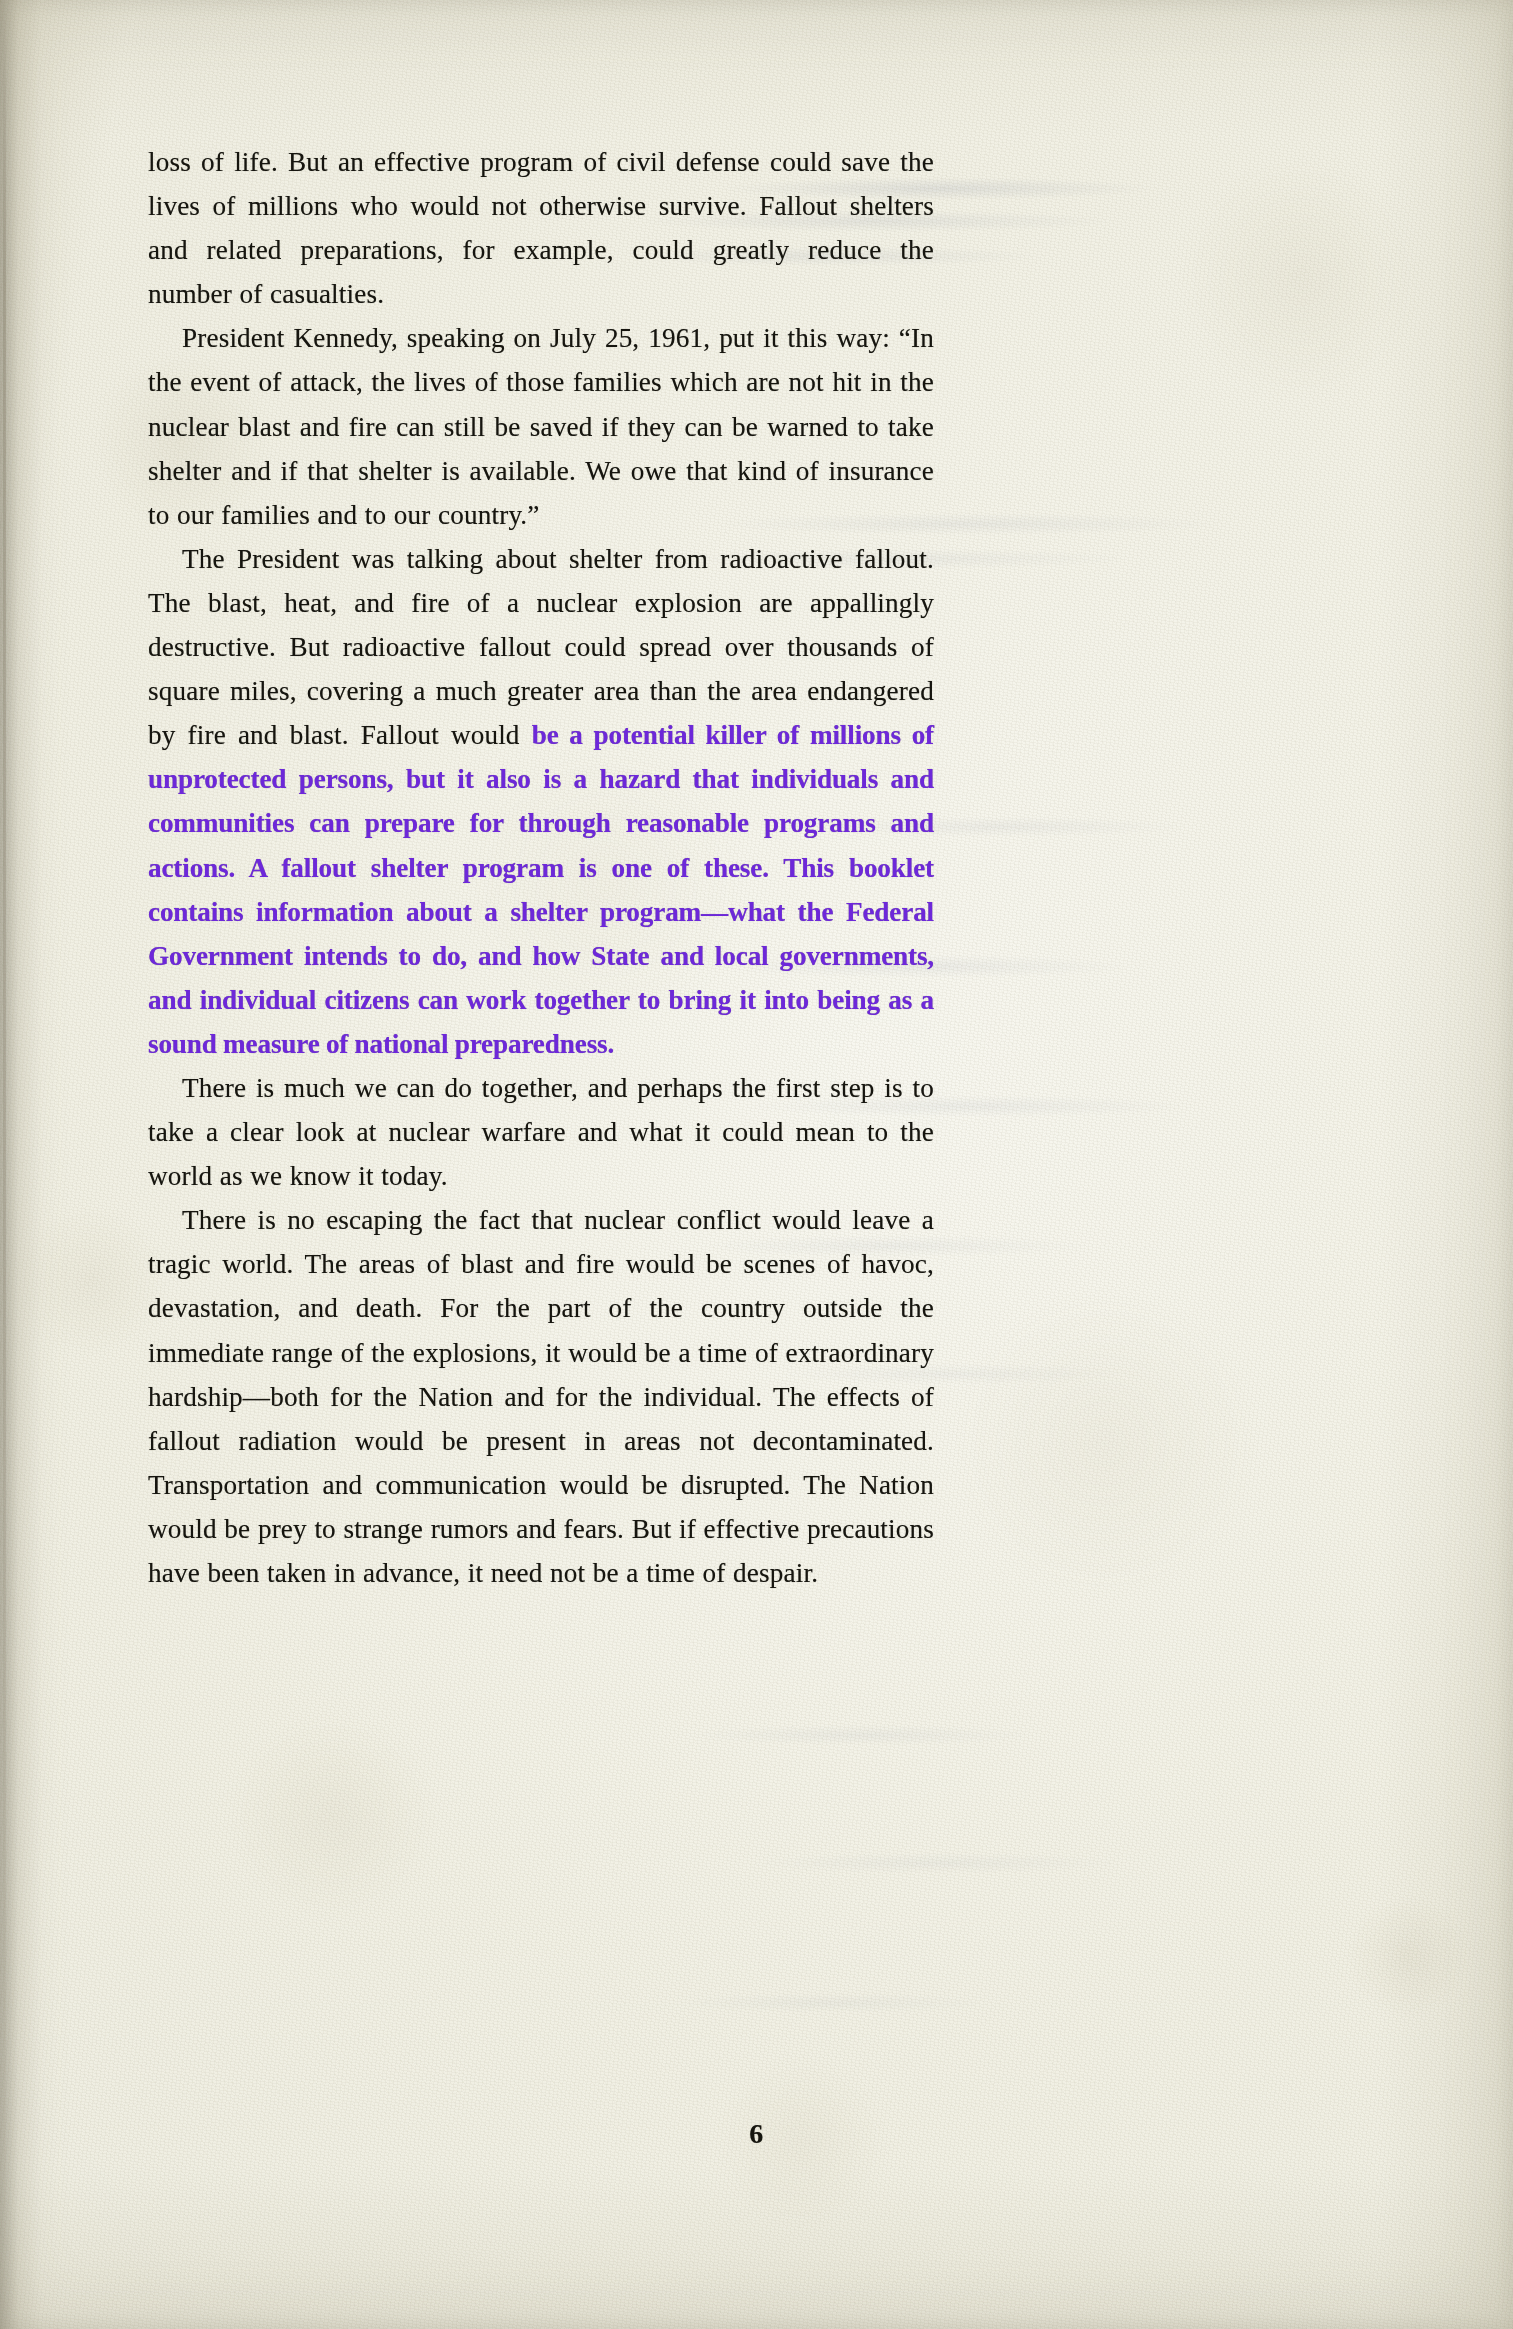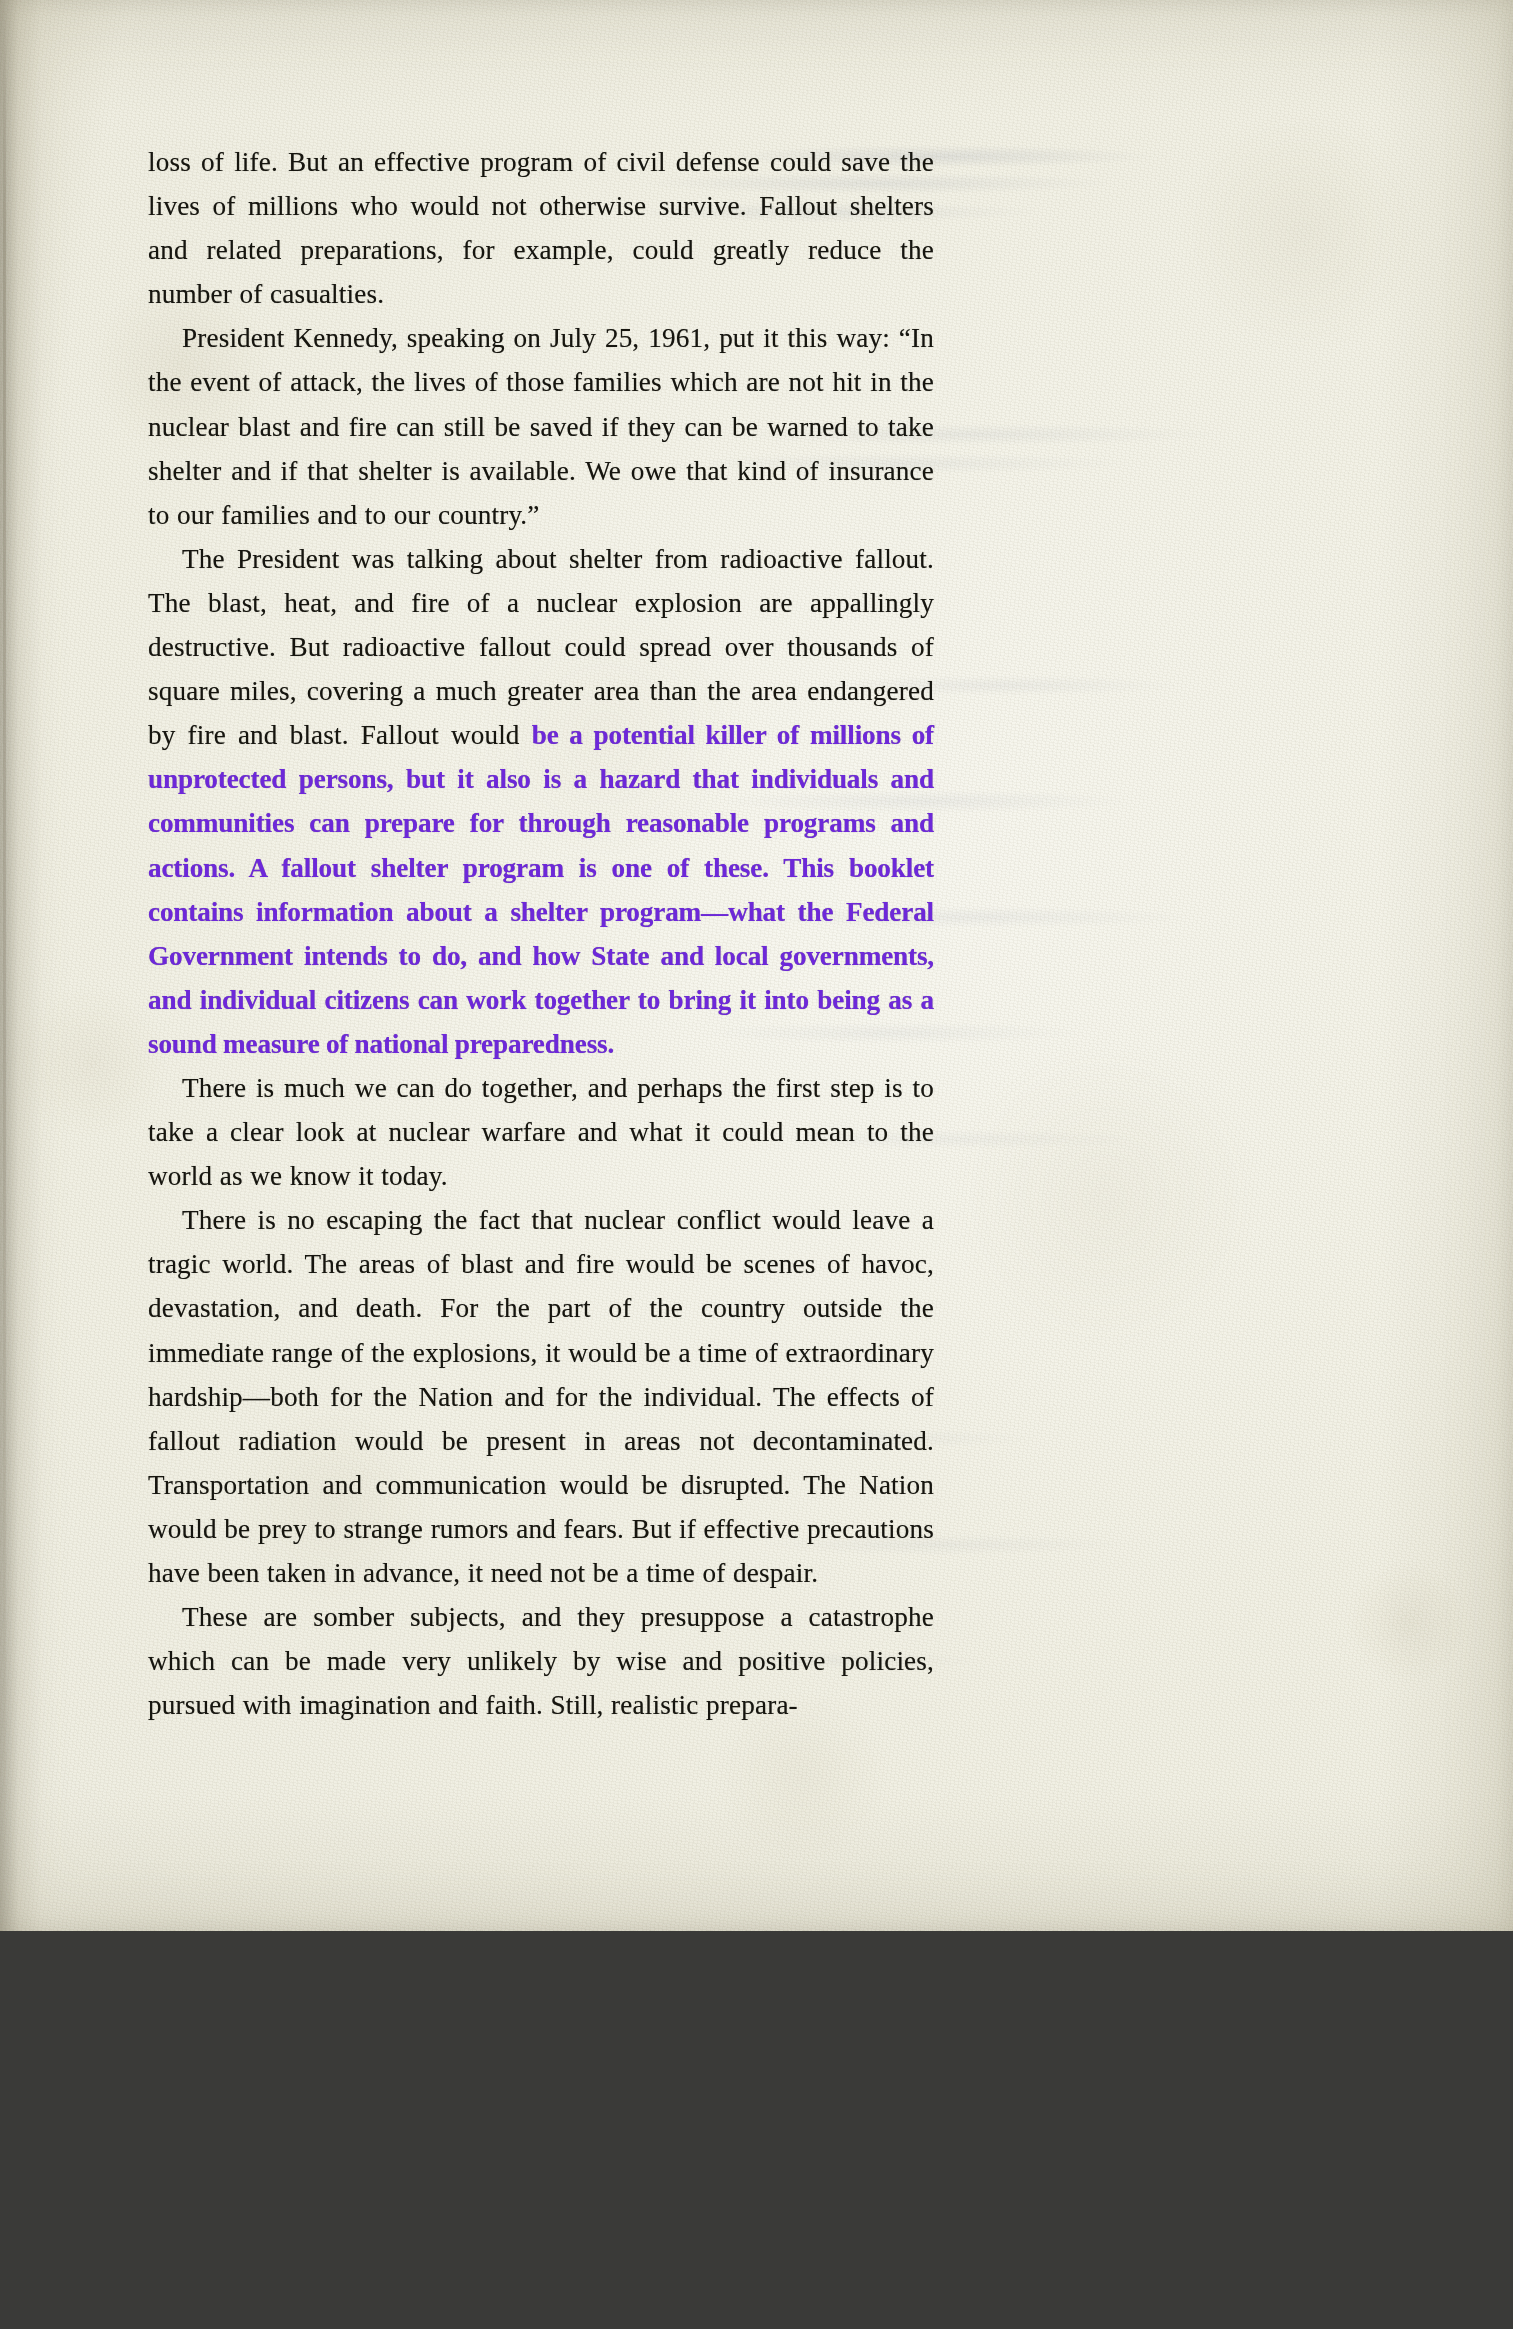--- a/index.html
+++ b/index.html
@@ -5,21 +5,21 @@
 <style>
   html, body {
     margin: 0;
     padding: 0;
     background: #3a3a38;
   }
 
   #page {
     position: relative;
     width: 1513px;
-    height: 1931px;
+    height: 2329px;
     margin: 0 auto;
     overflow: hidden;
     background-color: #efeee2;
     font-family: "Liberation Serif", "DejaVu Serif", serif;
     color: #14130f;
   }
 
   
   #paper-base {
     position: absolute;
@@ -206,20 +206,19 @@
     <p class="para noindent">loss of life.  But an effective program of civil defense could save the lives of millions who would not otherwise survive.  Fallout shelters and related preparations, for example, could greatly reduce the number of casualties.</p>
 
     <p class="para">President Kennedy, speaking on July 25, 1961, put it this way: “In the event of attack, the lives of those families which are not hit in the nuclear blast and fire can still be saved if they can be warned to take shelter and if that shelter is available. We owe that kind of insurance to our families and to our country.”</p>
 
     <p class="para"><span>The President was talking about shelter from radioactive fallout.  The blast, heat, and fire of a nuclear explosion are appallingly destructive.  But radioactive fallout could spread over thousands of square miles, covering a much greater area than the area endangered by fire and blast.  Fallout would </span><span class="heavy-run">be a potential killer of millions of unprotected persons, but it also is a hazard that individuals and communities can prepare for through reasonable programs and actions.  A fallout shelter program is one of these.  This booklet contains information about a shelter program—what the Federal Government intends to do, and how State and local governments, and individual citizens can work together to bring it into being as a sound measure of national preparedness.</span></p>
 
     <p class="para">There is much we can do together, and perhaps the first step is to take a clear look at nuclear warfare and what it could mean to the world as we know it today.</p>
 
     <p class="para">There is no escaping the fact that nuclear conflict would leave a tragic world.  The areas of blast and fire would be scenes of havoc, devastation, and death.  For the part of the country outside the immediate range of the explosions, it would be a time of extraordinary hardship—both for the Nation and for the individual.  The effects of fallout radiation would be present in areas not decontaminated.  Transportation and communication would be disrupted.  The Nation would be prey to strange rumors and fears.  But if effective precautions have been taken in advance, it need not be a time of despair.</p>
 
-    <p class="para">These are somber subjects, and they presuppose a catastrophe which can be made very unlikely by wise and positive policies, pursued with imagination and faith.  Still, realistic prepara-</p>
 
   </div>
 
   <div id="folio">6</div>
 
   <div id="edge-vignette"></div>
 </div>
 
 </body></html>

